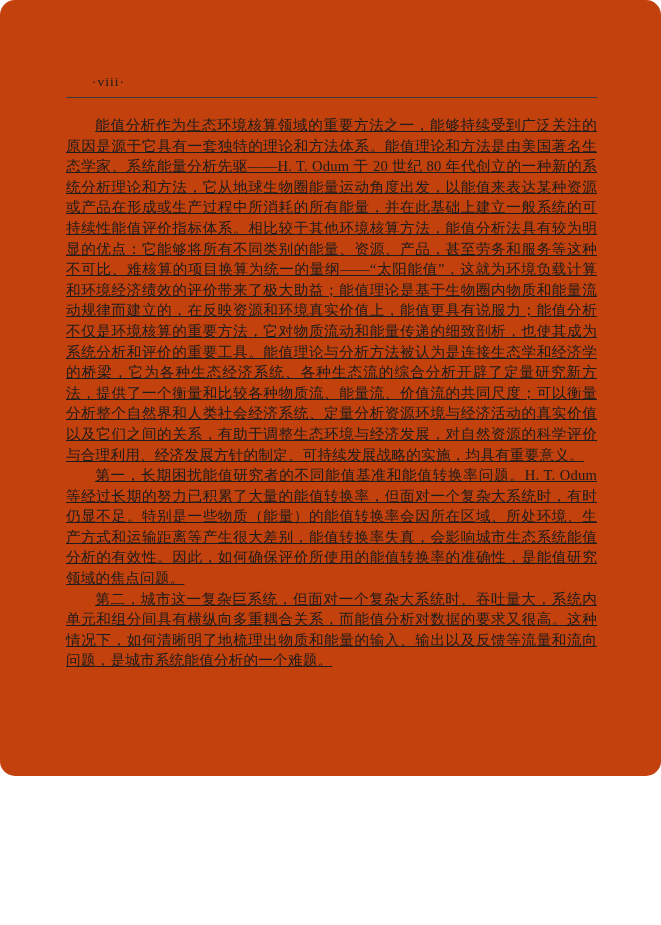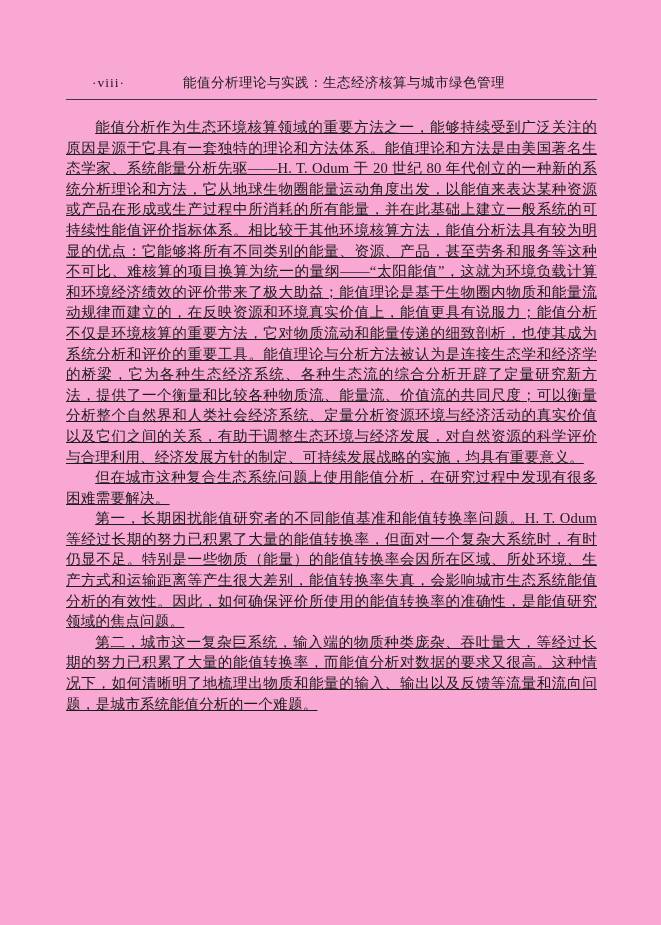--- a/index.html
+++ b/index.html
@@ -3,27 +3,28 @@
 <meta charset="utf-8">
 <style>
   html, body {
     margin: 0;
     padding: 0;
     background: #ffffff;
   }
   .page {
     position: relative;
     width: 661px;
-    height: 925px;
-    background: #f9a8d4;
+    height: 776px;
+    background: #c2410c;
     box-sizing: border-box;
     padding: 74px 64px 0 66px;
     font-family: "Liberation Serif", "DejaVu Serif", serif;
     color: #1c1c1c;
     overflow: hidden;
+    border-radius: 15px;
   }
   .header {
     display: flex;
     align-items: baseline;
     font-size: 13.5px;
     margin-bottom: 7px;
   }
   .page-number {
     margin-left: 26px;
     letter-spacing: 1px;
@@ -50,22 +51,20 @@
     letter-spacing: 0.2px;
     text-decoration: underline;
   }
 </style>
 </head>
 <body>
 
 <div class="page">
   <div class="header">
     <span class="page-number">·viii·</span>
-    <span class="book-title">能值分析理论与实践：生态经济核算与城市绿色管理</span>
   </div>
   <hr class="header-divider">
   <div class="content">
     <p>能值分析作为生态环境核算领域的重要方法之一，能够持续受到广泛关注的原因是源于它具有一套独特的理论和方法体系。能值理论和方法是由美国著名生态学家、系统能量分析先驱——H. T. Odum 于 20 世纪 80 年代创立的一种新的系统分析理论和方法，它从地球生物圈能量运动角度出发，以能值来表达某种资源或产品在形成或生产过程中所消耗的所有能量，并在此基础上建立一般系统的可持续性能值评价指标体系。相比较于其他环境核算方法，能值分析法具有较为明显的优点：它能够将所有不同类别的能量、资源、产品，甚至劳务和服务等这种不可比、难核算的项目换算为统一的量纲——“太阳能值”，这就为环境负载计算和环境经济绩效的评价带来了极大助益；能值理论是基于生物圈内物质和能量流动规律而建立的，在反映资源和环境真实价值上，能值更具有说服力；能值分析不仅是环境核算的重要方法，它对物质流动和能量传递的细致剖析，也使其成为系统分析和评价的重要工具。能值理论与分析方法被认为是连接生态学和经济学的桥梁，它为各种生态经济系统、各种生态流的综合分析开辟了定量研究新方法，提供了一个衡量和比较各种物质流、能量流、价值流的共同尺度；可以衡量分析整个自然界和人类社会经济系统、定量分析资源环境与经济活动的真实价值以及它们之间的关系，有助于调整生态环境与经济发展，对自然资源的科学评价与合理利用、经济发展方针的制定、可持续发展战略的实施，均具有重要意义。</p>
-    <p>但在城市这种复合生态系统问题上使用能值分析，在研究过程中发现有很多困难需要解决。</p>
     <p>第一，长期困扰能值研究者的不同能值基准和能值转换率问题。H. T. Odum 等经过长期的努力已积累了大量的能值转换率，但面对一个复杂大系统时，有时仍显不足。特别是一些物质（能量）的能值转换率会因所在区域、所处环境、生产方式和运输距离等产生很大差别，能值转换率失真，会影响城市生态系统能值分析的有效性。因此，如何确保评价所使用的能值转换率的准确性，是能值研究领域的焦点问题。</p>
-    <p>第二，城市这一复杂巨系统，输入端的物质种类庞杂、吞吐量大，等经过长期的努力已积累了大量的能值转换率，而能值分析对数据的要求又很高。这种情况下，如何清晰明了地梳理出物质和能量的输入、输出以及反馈等流量和流向问题，是城市系统能值分析的一个难题。</p>
+    <p>第二，城市这一复杂巨系统，但面对一个复杂大系统时、吞吐量大，系统内单元和组分间具有横纵向多重耦合关系，而能值分析对数据的要求又很高。这种情况下，如何清晰明了地梳理出物质和能量的输入、输出以及反馈等流量和流向问题，是城市系统能值分析的一个难题。</p>
   </div>
 </div>
 
 </body></html>

